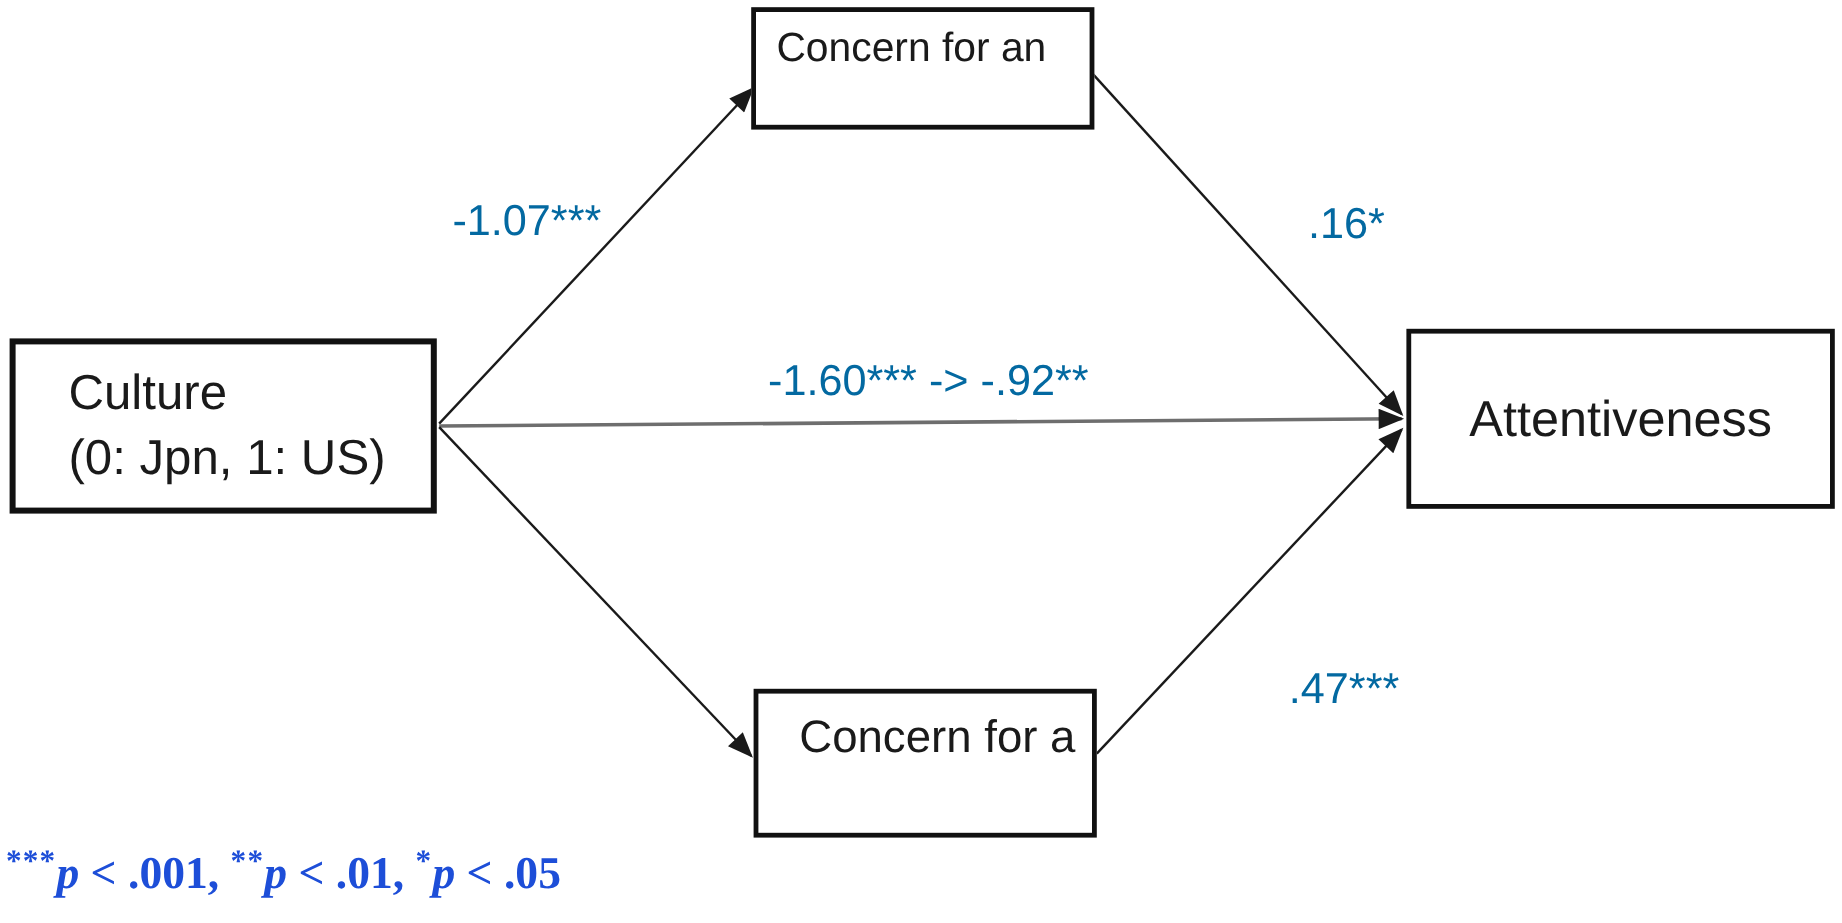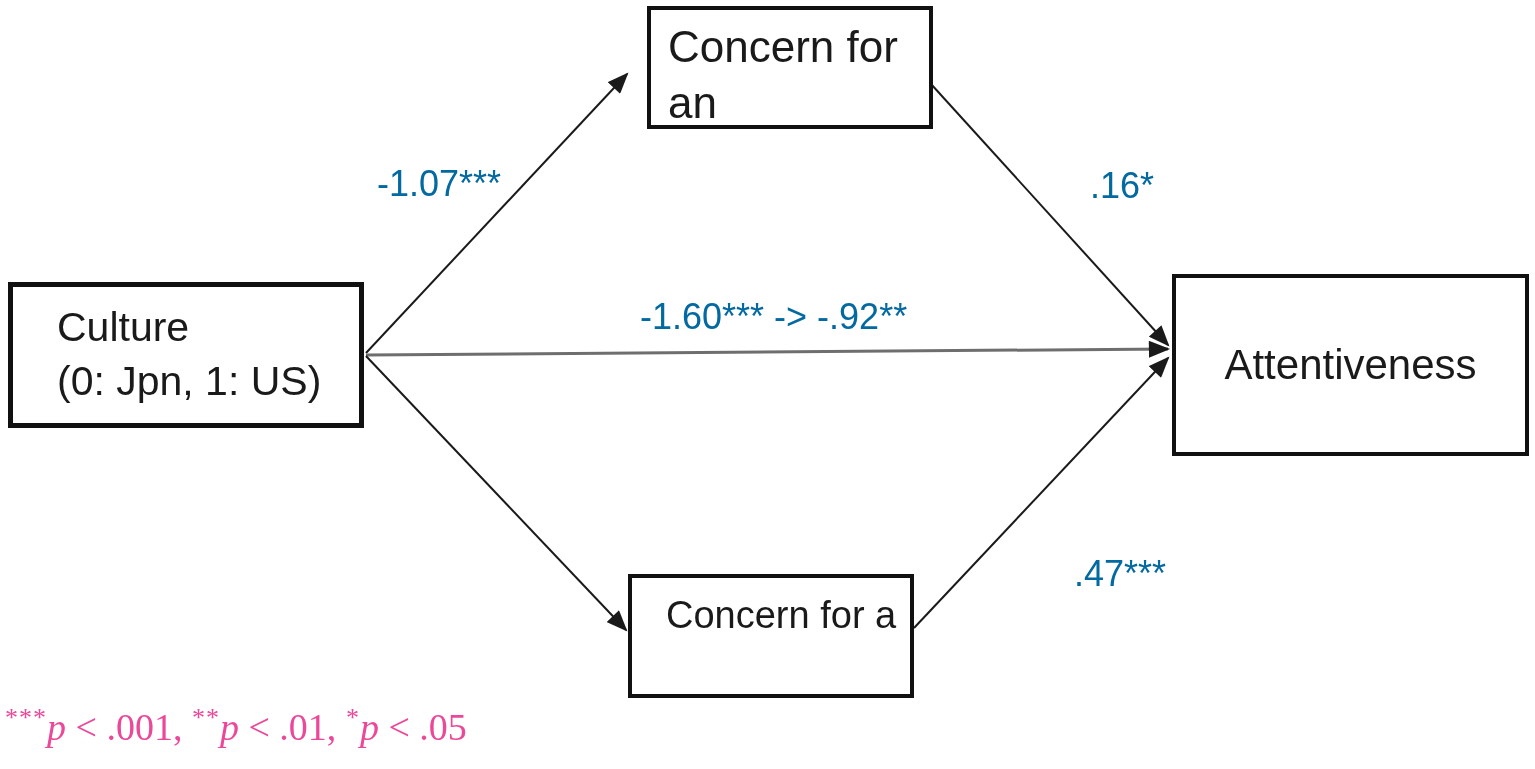--- a/index.html
+++ b/index.html
@@ -37,40 +37,39 @@
     height: 146px;
     border-width: 5px;
     padding: 13px 0 4px 44px;
     font-size: 41px;
     line-height: 1.32;
   }
   .node-group {
     left: 626px;
     top: 6px;
     width: 286px;
-    height: 123px;
+    height: 102px;
     padding: 9px 0 0 17px;
-    font-size: 44px;
+    font-size: 34px;
     line-height: 1.27;
-    margin-left: 21px;
   }
   .node-friend {
     left: 628px;
     top: 574px;
     width: 286px;
     height: 124px;
     padding: 13px 0 0 34px;
     font-size: 38px;
     line-height: 1.27;
   }
   .node-attentiveness {
     left: 1172px;
     top: 274px;
     width: 357px;
-    height: 182px;
+    height: 150px;
     font-size: 42px;
     display: flex;
     align-items: center;
     justify-content: center;
   }
   .coef {
     position: absolute;
     font-size: 36px;
     color: #0369a1;
     white-space: nowrap;
@@ -79,22 +78,23 @@
   .coef-b1 { left: 1090px; top: 165px; }
   .coef-direct { left: 640px; top: 296px; }
   .coef-a2 { left: 377px; top: 553px; }
   .coef-b2 { left: 1074px; top: 553px; }
   .footnote {
     position: absolute;
     left: 5px;
     top: 703px;
     font-family: "Liberation Serif", serif;
     font-size: 38px;
-    color: #ec4899;
+    color: #1d4ed8;
     white-space: nowrap;
+    font-weight: bold;
   }
   .footnote .sup {
     font-size: 26px;
     vertical-align: 14px;
     letter-spacing: 1px;
   }
   .footnote .pvar {
     font-style: italic;
   }
 </style>

